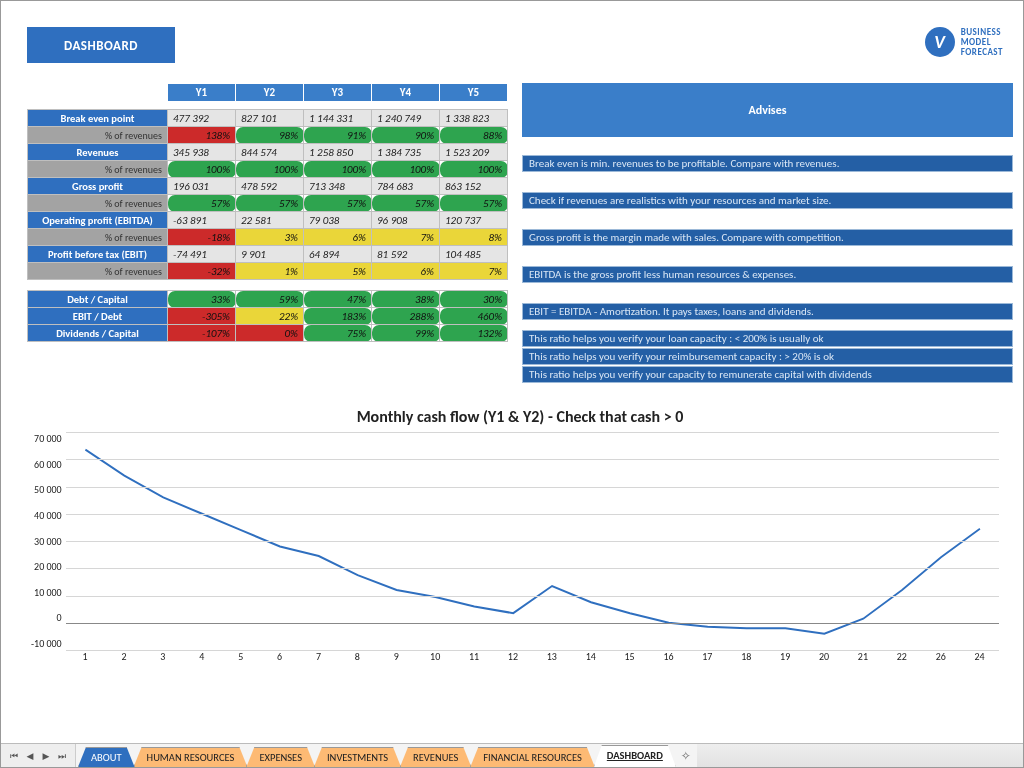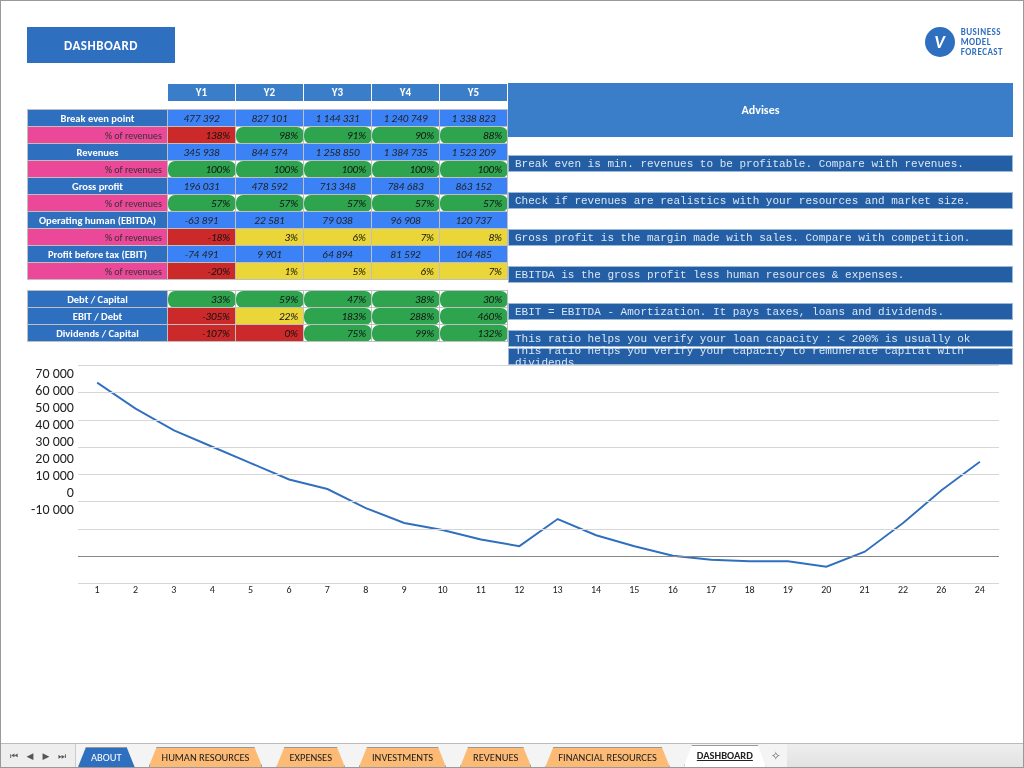--- a/index.html
+++ b/index.html
@@ -40,83 +40,83 @@
   .logo { display:flex; align-items:center; gap:6px; margin-right:10px;}
   .logo-badge {
     width:30px; height:30px; border-radius:50%;
     background: var(--blue);
     display:flex; align-items:center; justify-content:center;
     color:#fff; font-weight:bold; font-size:18px; font-style:italic;
   }
   .logo-text { font-size:9px; line-height:10px; font-weight:bold; color:var(--blue); letter-spacing:0.5px;}
 
   
-  .main { display:flex; align-items:flex-start; }
+  .main { display:flex; gap:14px; align-items:flex-start; }
   .left { flex:0 0 auto; }
   .right { flex:1 1 auto; }
 
   
   table.data { border-collapse:collapse; font-size:11px; }
   table.data col.lbl { width:140px; }
   table.data col.val { width:68px; }
   .yhdr th {
     background: var(--hdr-blue); color:#fff; font-weight:bold;
     border:1px solid #fff; padding:2px 0;
   }
   .yhdr th.first { background:transparent; border:none;}
   tr.row td, tr.row th { border:1px solid var(--cell-border); padding:1px 5px; height:17px; }
   tr.row th.label {
     background: var(--blue); color:#fff; font-weight:bold;
     text-align:center; white-space:nowrap; font-size:10.5px;
   }
   tr.row th.sublabel {
-    background:#ec4899; color:#333; font-weight:normal; text-align:right;
+    background:#a3a3a3; color:#333; font-weight:normal; text-align:right;
     font-size:10px;
   }
-  tr.row td.val { text-align:center; background:#3b82f6; font-variant-numeric: tabular-nums; font-style: italic;}
+  tr.row td.val { text-align:left; background:#e5e5e5; font-variant-numeric: tabular-nums; font-style: italic;}
   tr.row td.pct { text-align:right; font-weight:normal; color:#111; font-style: italic;}
   .g { background: var(--green) !important; color:#0a3; color:#073;border-radius:7px;}
   .g { color:#073;}
   .y { background: var(--yellow) !important; }
   .r { background: var(--red) !important; color:#400;}
   .gap-row td, .gap-row th { border:none !important; height:8px; background:transparent !important; padding:0;}
   table.data + table.data { margin-top:8px; }
 
   
   .adv-hdr { background:var(--hdr-blue); color:#fff; font-weight:bold; text-align:center;
     padding:20px 0; margin-bottom:10px; font-size:12px;}
-  .adv-body { display:flex; flex-direction:column; gap:1px;font-family:Liberation Mono, monospace;}
+  .adv-body { display:flex; flex-direction:column; gap:1px;}
   .adv-line {
     background: var(--adv-bg); color:#d9e6f5;
     font-size:11px; padding:2px 6px; height:17px; display:flex; align-items:center;
     border:1px solid #9cb9d8;
   }
   .adv-spacer { height:18px; }
   .adv-spacer.small { height:8px; }
 
   
   .chart-title { text-align:center; font-weight:bold; font-size:16px; margin:24px 0 6px 0;}
   .chart-wrap { display:flex; height:232px; padding:0 14px 0 4px;}
-  .ylabels { display:flex; flex-direction:column; align-items:flex-end; font-size:14px; padding:0 4px 14px 0;}
+  .ylabels { display:flex; flex-direction:column; justify-content:space-between; align-items:flex-end; font-size:10px; padding:0 4px 14px 0;}
   .plot { flex:1; position:relative; }
   .plot .hgrid { position:absolute; left:0; right:0; height:0; border-top:1px solid var(--grid);}
   .plot svg { position:absolute; inset:0; width:100%; height:100%;}
   .plot .xaxis { position:absolute; left:0; right:0; bottom:0; display:flex;}
   .plot .xaxis span { flex:1; text-align:center; font-size:10px;}
   .plot .zero-line { border-top-color:#888;}
 
   
   .tabbar {
     position:absolute; left:0; right:0; bottom:0;
     height:24px; background:#f4f4f4; border-top:1px solid #bbb;
     display:flex; align-items:stretch; font-size:11px;
   }
   .tabnav { display:flex; align-items:center; gap:2px; padding:0 6px; border-right:1px solid #ccc; background:#eee;}
   .tabnav .navbtn { width:14px; height:14px; display:flex;align-items:center;justify-content:center; font-size:9px; color:#555;}
-  .tabs { display:flex; align-items:flex-end; padding-left:2px;gap:15px;}
+  .tabs { display:flex; align-items:flex-end; padding-left:2px;}
   .tab {
     background:#fdba74; border:1px solid #999; border-bottom:none;
     padding:3px 12px; margin-top:3px; margin-right:-1px;
     clip-path: polygon(8px 0, calc(100% - 8px) 0, 100% 100%, 0 100%);
     font-size:10.5px; color:#222;
   }
   .tab.active { background:#fff; font-weight:bold; border-bottom:2px solid #fff; margin-top:1px; text-decoration:underline;}
   .tab.first { background:var(--blue); color:#fff;}
   .tabbar .filler { flex:1; background:linear-gradient(#eee,#e2e2e2);}
   .newsheet { width:22px; display:flex;align-items:center;justify-content:center; font-size:12px; color:#777;}
@@ -206,21 +206,21 @@
             </tr>
             <tr class="row">
               <th class="sublabel">% of revenues</th>
               <td class="pct g">57%</td>
               <td class="pct g">57%</td>
               <td class="pct g">57%</td>
               <td class="pct g">57%</td>
               <td class="pct g">57%</td>
             </tr>
             <tr class="row">
-              <th class="label">Operating human (EBITDA)</th>
+              <th class="label">Operating profit (EBITDA)</th>
               <td class="val">-63 891</td>
               <td class="val">22 581</td>
               <td class="val">79 038</td>
               <td class="val">96 908</td>
               <td class="val">120 737</td>
             </tr>
             <tr class="row">
               <th class="sublabel">% of revenues</th>
               <td class="pct r">-18%</td>
               <td class="pct y">3%</td>
@@ -231,21 +231,21 @@
             <tr class="row">
               <th class="label">Profit before tax (EBIT)</th>
               <td class="val">-74 491</td>
               <td class="val">9 901</td>
               <td class="val">64 894</td>
               <td class="val">81 592</td>
               <td class="val">104 485</td>
             </tr>
             <tr class="row">
               <th class="sublabel">% of revenues</th>
-              <td class="pct r">-20%</td>
+              <td class="pct r">-32%</td>
               <td class="pct y">1%</td>
               <td class="pct y">5%</td>
               <td class="pct y">6%</td>
               <td class="pct y">7%</td>
             </tr>
           </tbody>
       </table>
 
       <table class="data" style="margin-top:10px;">
         <colgroup>
@@ -295,25 +295,27 @@
           <div class="adv-spacer" style="height: 18px;"></div>
           <div class="adv-line">Gross profit is the margin made with sales. Compare with competition.</div>
           <div class="adv-spacer" style="height: 18px;"></div>
           <div class="adv-line">EBITDA is the gross profit less human resources &amp; expenses.</div>
           <div class="adv-spacer" style="height: 18px;"></div>
           <div class="adv-line">EBIT = EBITDA - Amortization. It pays taxes, loans and dividends.</div>
         </div>
       <div class="adv-spacer" style="height:10px"></div>
       <div class="adv-body" id="adv2">
           <div class="adv-line">This ratio helps you verify your loan capacity : &lt; 200% is usually ok</div>
+          <div class="adv-line">This ratio helps you verify your reimbursement capacity : &gt; 20% is ok</div>
           <div class="adv-line">This ratio helps you verify your capacity to remunerate capital with dividends</div>
         </div>
     </div>
   </div>
 
+  <div class="chart-title">Monthly cash flow (Y1 &amp; Y2) - Check that cash &gt; 0</div>
   <div class="chart-wrap">
     <div class="ylabels" id="ylabels">
         <span>70 000</span>
         <span>60 000</span>
         <span>50 000</span>
         <span>40 000</span>
         <span>30 000</span>
         <span>20 000</span>
         <span>10 000</span>
         <span>0</span>

